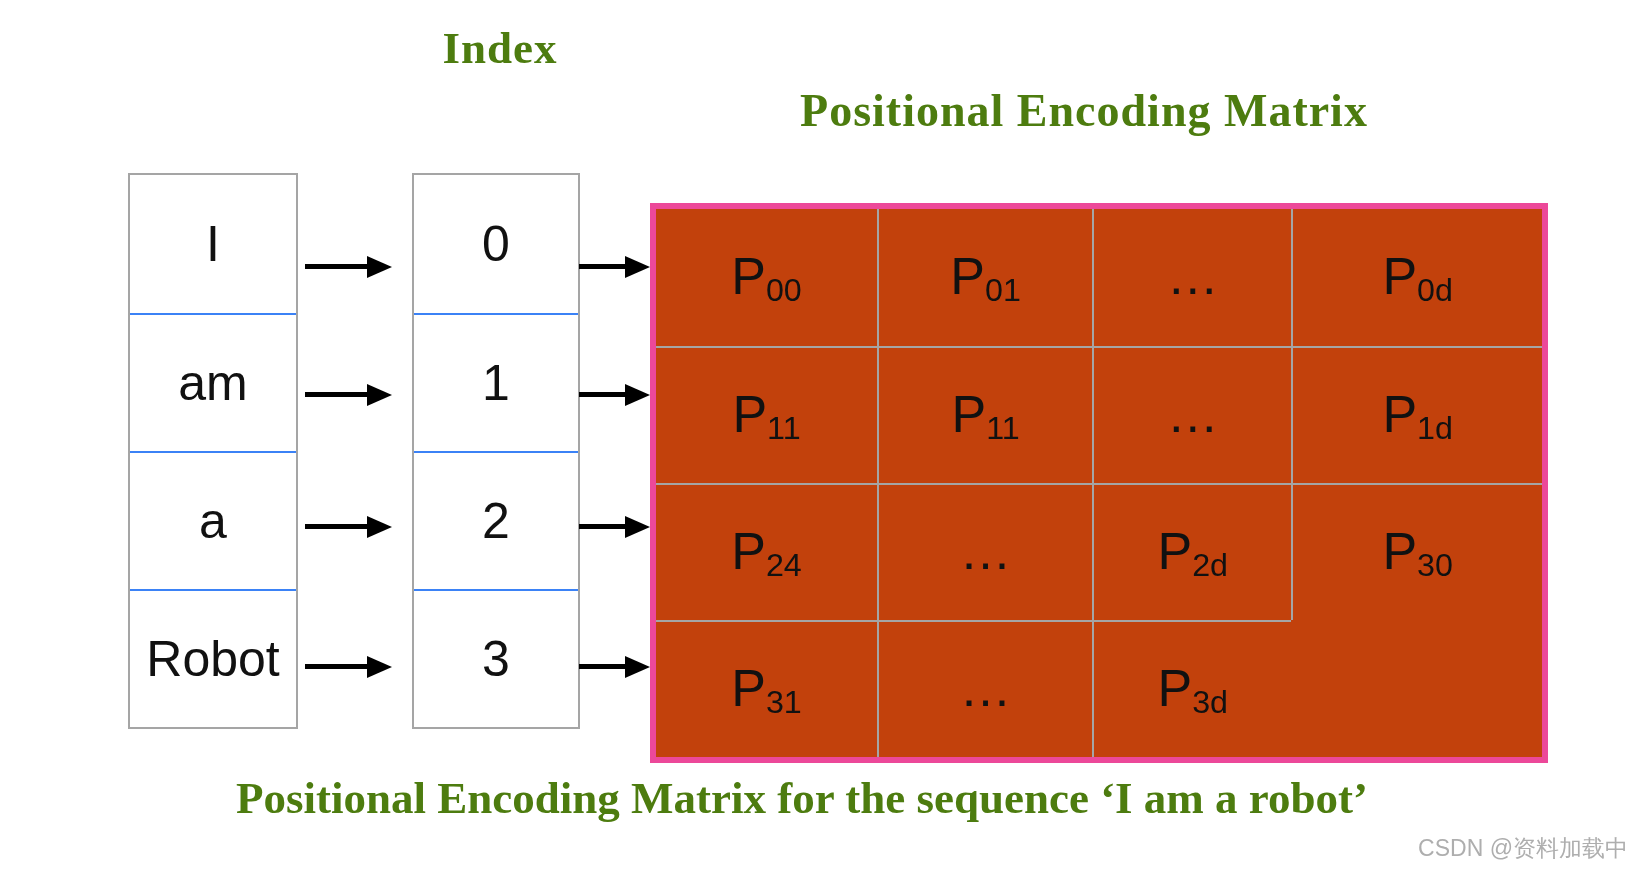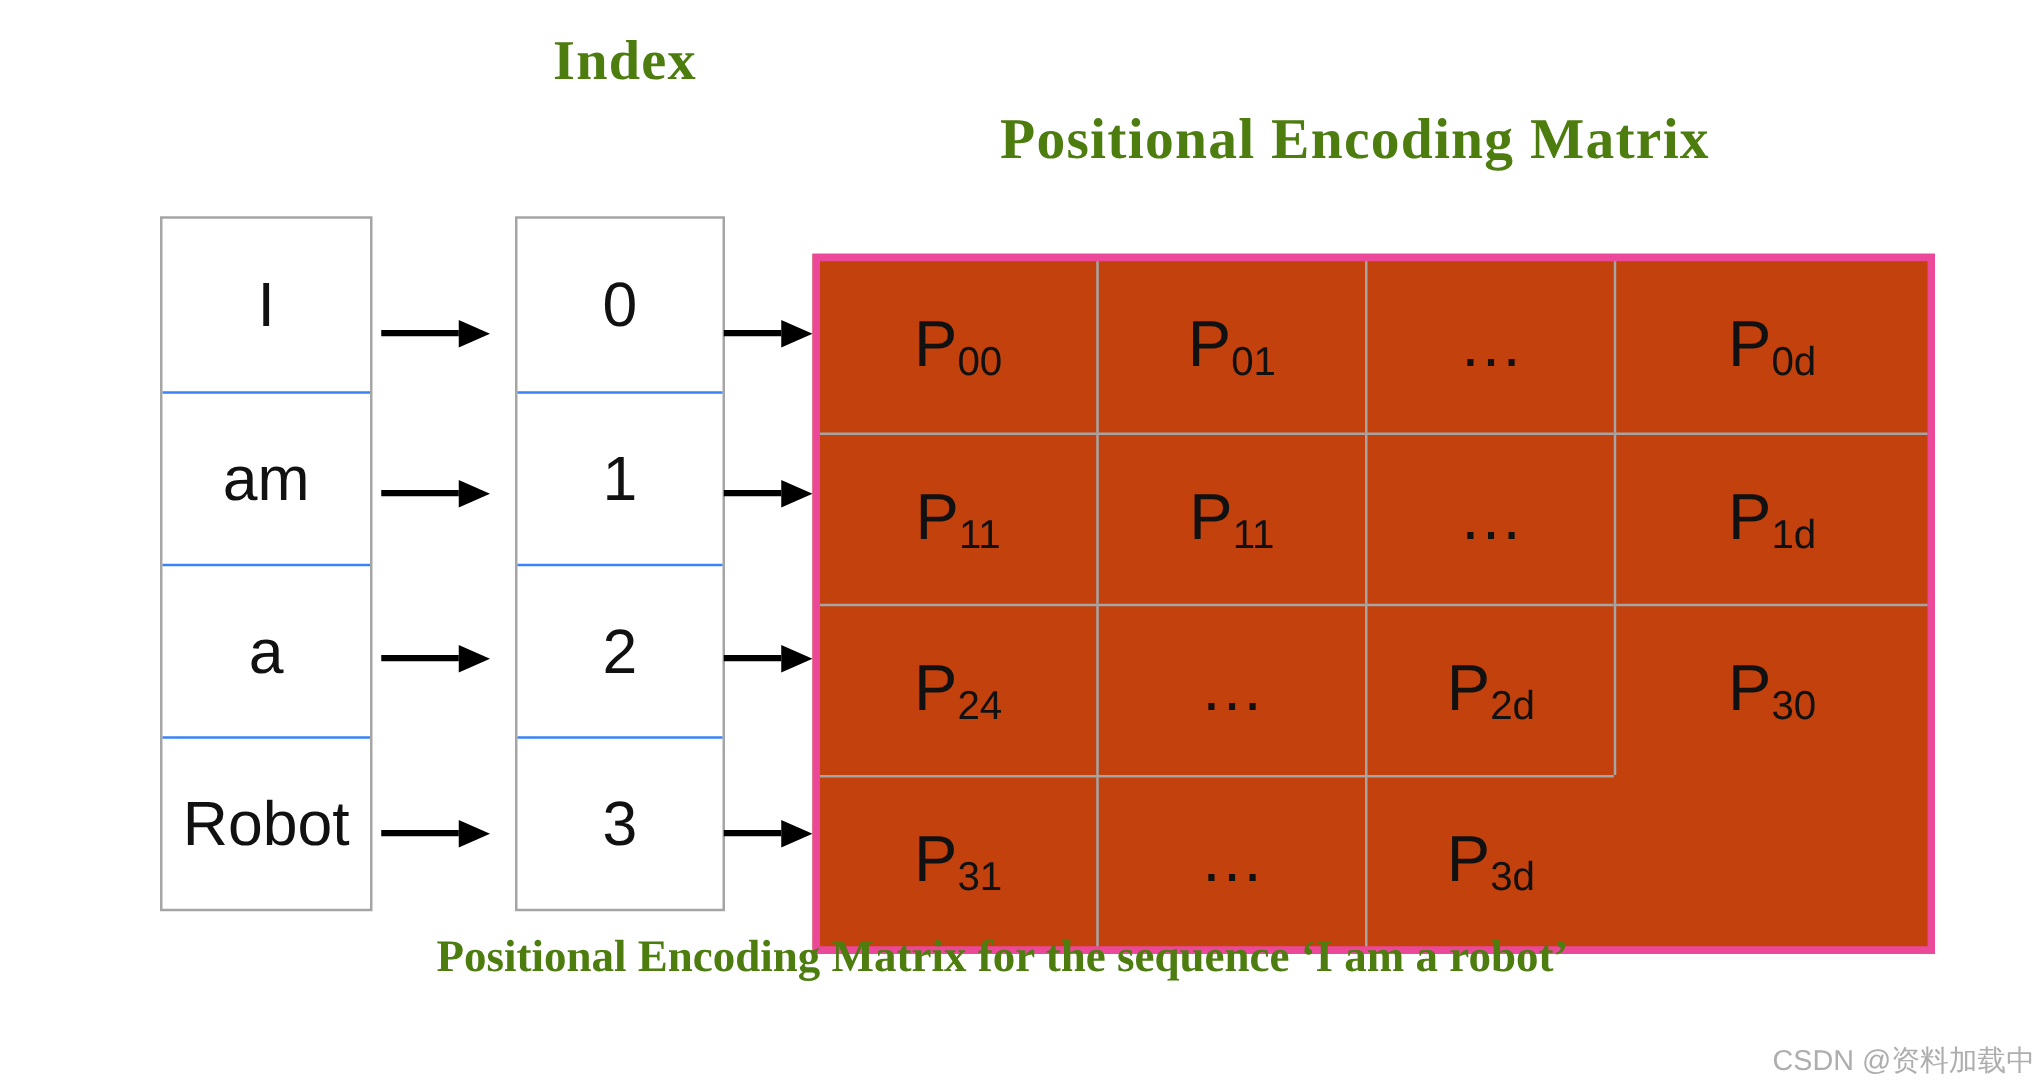--- a/index.html
+++ b/index.html
@@ -30,23 +30,23 @@
     width: 260px; text-align: center;
     font-size: 45px; line-height: 64px; letter-spacing: 1px;
   }
   .matrix-hdr {
     position: absolute; left: 722px; top: 84px;
     width: 724px; text-align: center;
     font-size: 46px; letter-spacing: 1px;
     white-space: nowrap;
   }
   .caption {
-    position: absolute; left: 40px; top: 744px;
+    position: absolute; left: 40px; top: 772px;
     width: 1524px; text-align: center;
-    font-size: 36px; letter-spacing: 0px;
+    font-size: 45px; letter-spacing: 0px;
     white-space: nowrap;
   }
 
   
   .vtable {
     position: absolute;
     display: grid;
     grid-template-rows: repeat(4, 1fr);
     border: 2px solid #a5a5a5;
     background: #ffffff;

